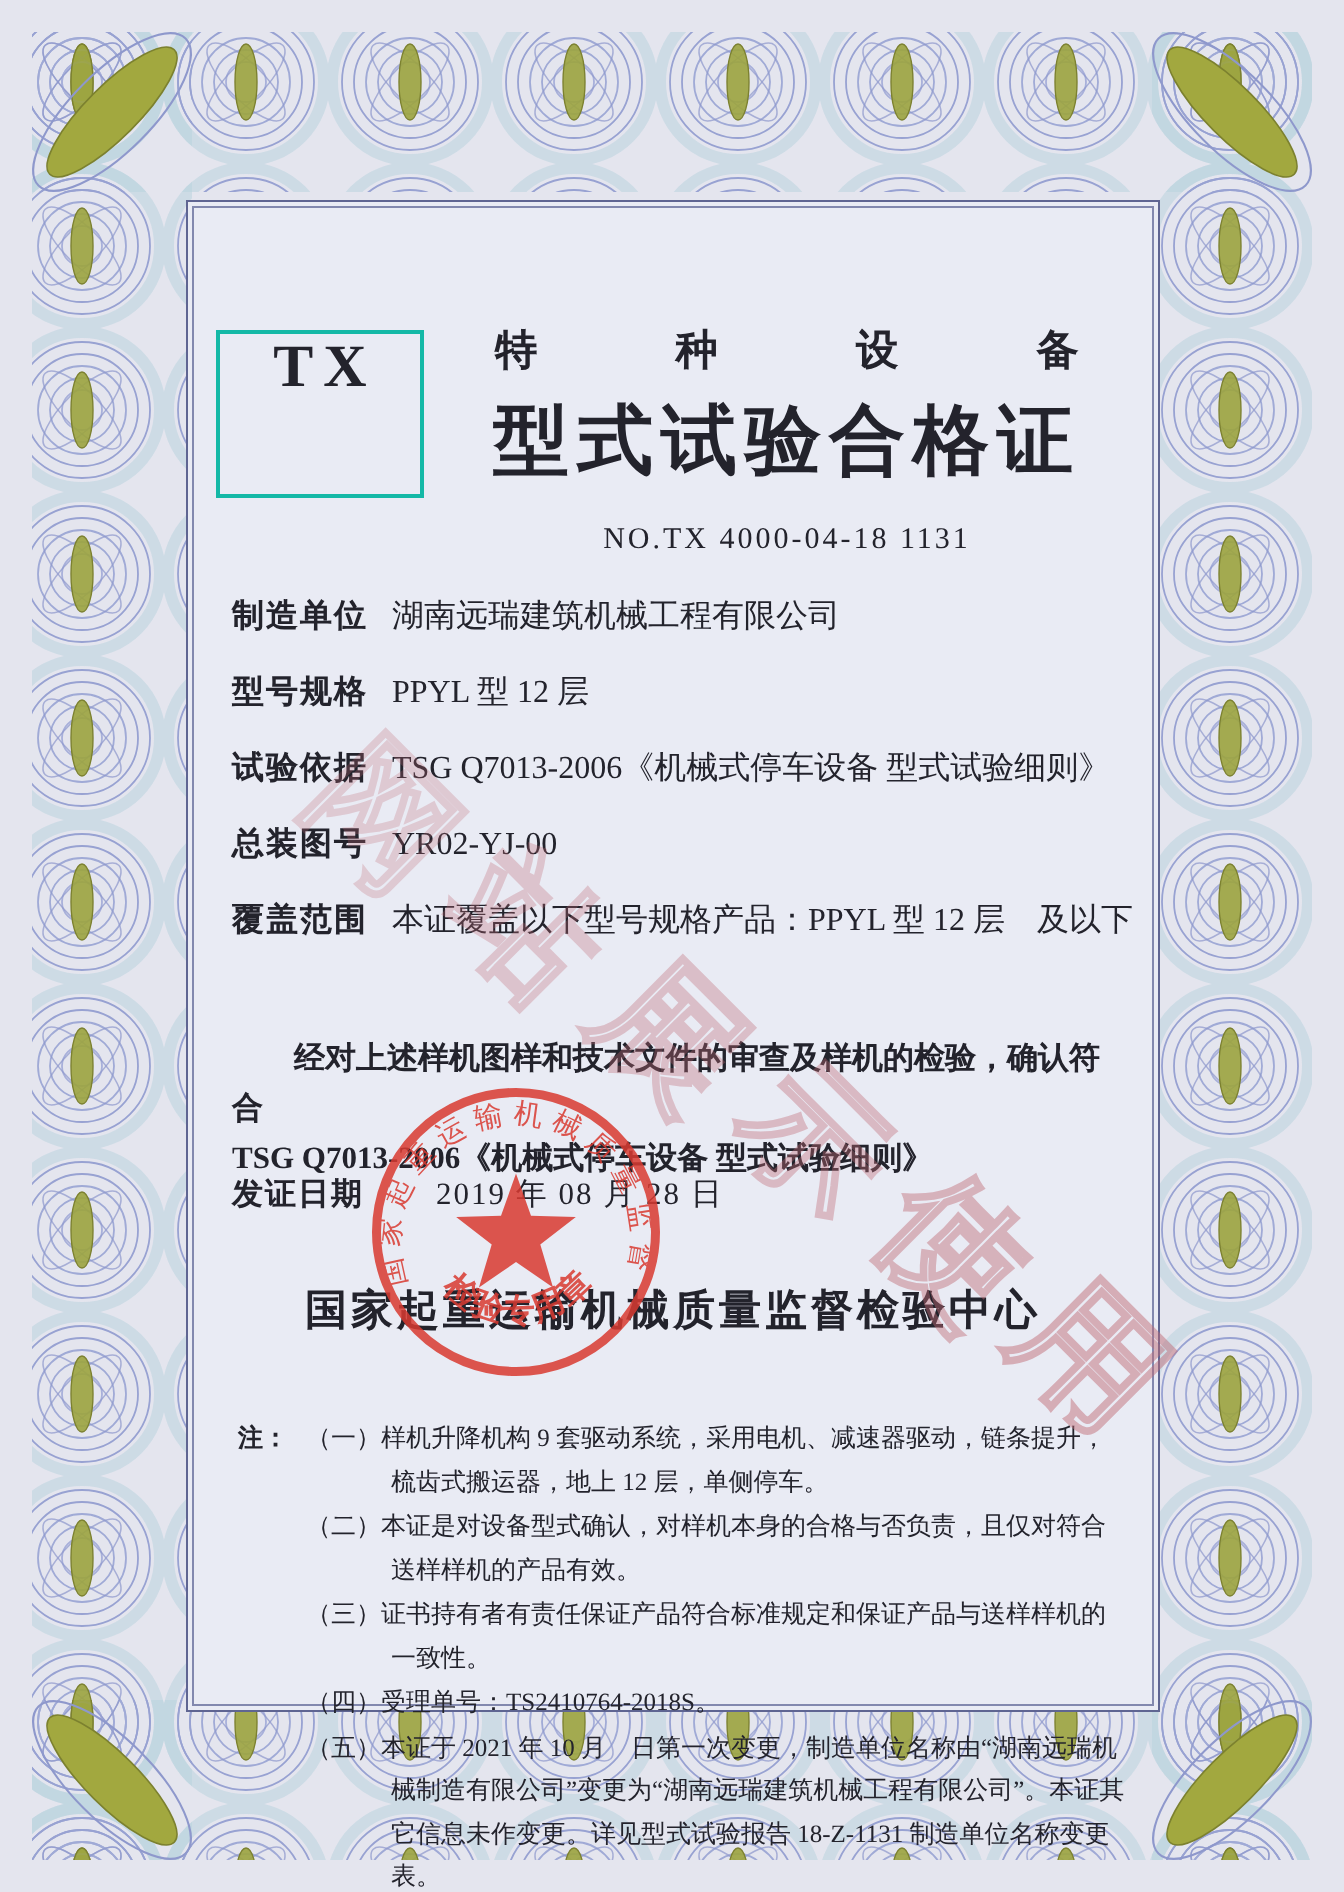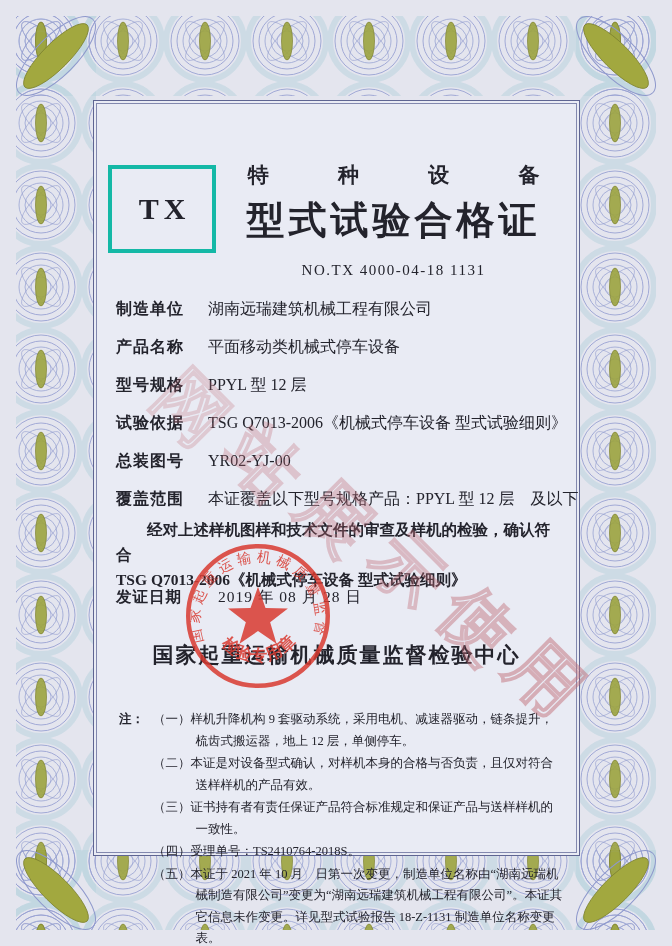--- a/index.html
+++ b/index.html
@@ -12,33 +12,33 @@
   .layer{position:absolute;left:0;top:0;width:672px;height:946px;pointer-events:none;}
   
   .frame{
     position:absolute;left:93px;top:100px;width:487px;height:756px;
     background:#e9ebf4;border:1px solid #5f6592;box-sizing:border-box;
   }
   .frame-inner{position:absolute;left:2px;top:2px;right:2px;bottom:2px;border:1px solid #8288ae;}
   
   .tx-box{
     position:absolute;left:14px;top:64px;width:100px;height:80px;
-    border:4px solid #14b8a6;display:flex;align-items:center;justify-content:center;
+    border:2px solid #14b8a6;display:flex;justify-content:center;
     font-size:30px;font-weight:700;letter-spacing:5px;text-indent:5px;
   }
   
   .title-block{position:absolute;left:118px;top:60px;right:4px;text-align:center;}
   .cat-line{font-size:21px;font-weight:600;letter-spacing:32px;text-indent:32px;white-space:nowrap;}
   .main-title{font-size:38px;font-weight:700;letter-spacing:4px;margin-top:6px;white-space:nowrap;}
   .cert-no{font-size:15px;letter-spacing:1.5px;margin-top:16px;white-space:nowrap;}
   
   .fields{position:absolute;left:22px;top:196px;right:16px;}
   .field-row{display:flex;margin-bottom:15px;line-height:23px;font-size:16px;}
   .field-label{width:72px;flex:0 0 72px;font-weight:600;letter-spacing:1px;}
-  .field-value{margin-left:20px;white-space:nowrap;}
+  .field-value{margin-left:8px;white-space:nowrap;}
   
   .conclusion{
     position:absolute;left:22px;top:416px;right:26px;
     font-size:15.5px;line-height:1.62;font-weight:bold;
   }
   .conclusion .l1{text-indent:2em;}
   
   .issue-row{position:absolute;left:22px;top:486px;font-size:15.5px;display:flex;}
   .issue-label{font-weight:700;letter-spacing:1px;}
   .issue-value{margin-left:36px;letter-spacing:1px;}
@@ -113,24 +113,20 @@
       <div class="main-title">型式试验合格证</div>
       <div class="cert-no">NO.TX 4000-04-18 1131</div>
     </div>
 
     <div class="fields">
       <div class="field-row">
         <span class="field-label">制造单位</span>
         <span class="field-value">湖南远瑞建筑机械工程有限公司</span>
       </div>
       <div class="field-row">
-        <span class="field-label">产品名称</span>
-        <span class="field-value">平面移动类机械式停车设备</span>
-      </div>
-      <div class="field-row">
         <span class="field-label">型号规格</span>
         <span class="field-value">PPYL 型 12 层</span>
       </div>
       <div class="field-row">
         <span class="field-label">试验依据</span>
         <span class="field-value">TSG Q7013-2006《机械式停车设备 型式试验细则》</span>
       </div>
       <div class="field-row">
         <span class="field-label">总装图号</span>
         <span class="field-value">YR02-YJ-00</span>

